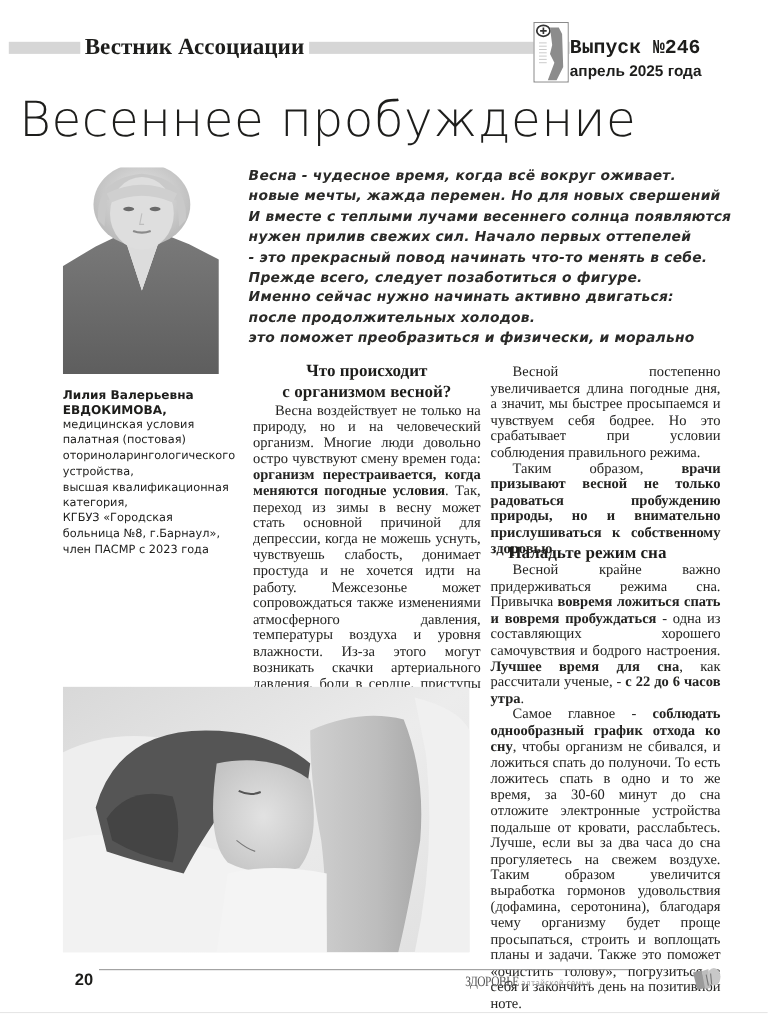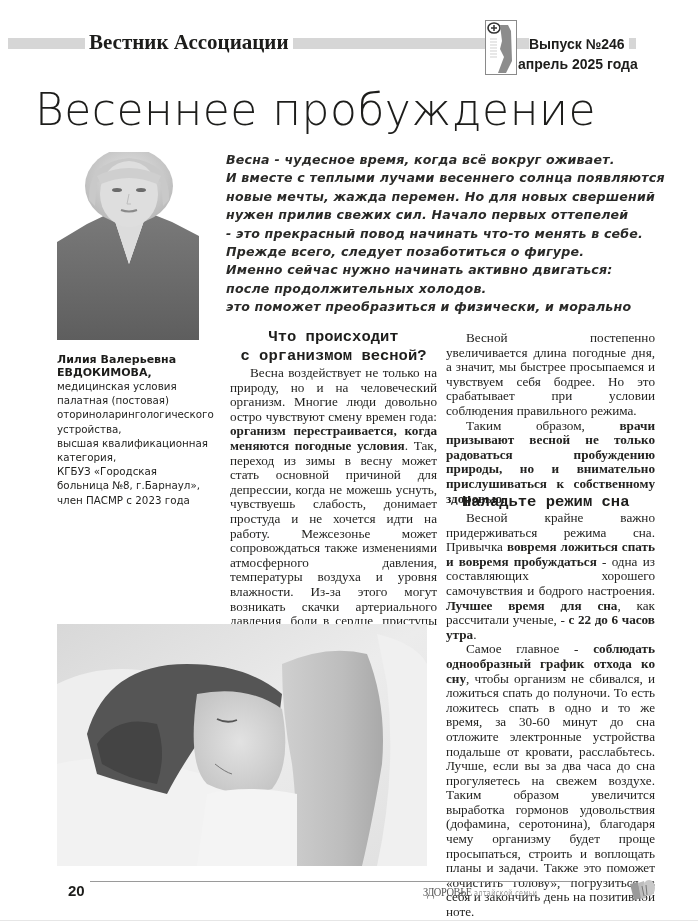--- a/index.html
+++ b/index.html
@@ -1,47 +1,47 @@
 <!DOCTYPE html>
 <html><head>
 <meta charset="utf-8">
 <style>
   html, body { margin: 0; padding: 0; background: #ffffff; }
   body { width: 698px; height: 924px; position: relative; overflow: hidden; color: #1d1d1b; }
   .abs { position: absolute; }
 
   
   .hdr-bar { left: 8px; top: 38px; width: 628px; height: 11px; background: #d6d6d6; }
-  .hdr-left { left: 73px; top: 30px; font-family: "Liberation Serif", serif; font-weight: bold; font-size: 21px; color: #1d1d1b; background: #ffffff; padding: 0 4px; line-height: 24px; margin-left: 12px; }
+  .hdr-left { left: 73px; top: 30px; font-family: "Liberation Serif", serif; font-weight: bold; font-size: 21px; color: #1d1d1b; background: #ffffff; padding: 0 4px; line-height: 24px; }
   .hdr-logo { left: 485px; top: 20px; width: 30px; height: 53px; border: 1px solid #8a8a8a; background: #fff; }
-  .hdr-issue { left: 518px; top: 34px; font-family: Liberation Sans, sans-serif; font-weight: bold; font-size: 14px; line-height: 20px; background: #fff; padding-right: 4px; margin-left: 11px; }
+  .hdr-issue { left: 518px; top: 34px; font-family: Liberation Mono, monospace; font-weight: bold; font-size: 18px; line-height: 20px; background: #fff; padding-right: 4px; }
   .hdr-date { left: 518px; top: 57px; font-family: "Liberation Sans", sans-serif; font-weight: bold; font-size: 14px; line-height: 15px; }
 
   
-  .title { left: 0; top: 82px; width: 596px; text-align: right; font-family: "DejaVu Sans", sans-serif; font-weight: 300; font-size: 44px; letter-spacing: 0.5px; line-height: 56px; color: #1d1d1b; }
+  .title { left: 0; top: 82px; width: 596px; text-align: center; font-family: "DejaVu Sans", sans-serif; font-weight: 300; font-size: 44px; letter-spacing: 0.5px; line-height: 56px; color: #1d1d1b; }
 
   
   .portrait { left: 57px; top: 152px; width: 142px; height: 188px; overflow: hidden; }
 
   
   .lead { left: 226px; top: 151px; width: 430px; font-family: "DejaVu Sans", sans-serif; font-style: italic; font-weight: bold; font-size: 12.6px; line-height: 18.4px; color: #2a2a28; letter-spacing: 0.2px; }
   .lead div { white-space: nowrap; }
 
   
   .author { left: 57px; top: 353px; width: 170px; font-family: "DejaVu Sans", sans-serif; font-size: 10.3px; line-height: 14.2px; color: #1d1d1b; }
   .author .nm { font-weight: bold; font-size: 11px; line-height: 13px; }
 
   
   .col { font-family: "Liberation Serif", serif; font-size: 13.2px; line-height: 14.6px; text-align: justify; color: #232321; }
   .col p { margin: 0; text-indent: 20px; }
   .col b { font-weight: bold; }
   .col1 { left: 230px; top: 366px; width: 207px; }
   .col2 { left: 446px; top: 331px; width: 209px; }
   .col2b { left: 446px; top: 511px; width: 209px; }
-  .h2 { font-family: Liberation Mono, monospace; font-weight: bold; font-size: 15.5px; line-height: 19px; color: #1d1d1b; }
+  .h2 { font-family: Liberation Serif, serif; font-weight: bold; font-size: 15.5px; line-height: 19px; color: #1d1d1b; }
   .h2a { left: 230px; top: 328px; width: 207px; text-align: center; }
   .h2b { left: 462px; top: 493px; }
 
   
   .sleep { left: 57px; top: 624px; width: 370px; height: 242px; overflow: hidden; }
 
   
   .pagenum { left: 68px; top: 882px; font-family: "Liberation Sans", sans-serif; font-weight: bold; font-size: 15px; text-align: right; }
   .footline { left: 90px; top: 881px; width: 482px; height: 1px; background: #9a9a9a; }
   .footbrand { left: 423px; top: 884px; font-family: "Liberation Serif", serif; font-size: 13px; letter-spacing: -0.5px; color: #555; transform: scaleX(0.8); transform-origin: left; white-space: nowrap; }
@@ -97,22 +97,22 @@
     <path d="M40 24 Q72 8 104 24 L100 32 Q72 20 44 32 Z" fill="#cfcfcf"></path>
     <ellipse cx="60" cy="38" rx="5" ry="2" fill="#6b6b6b"></ellipse>
     <ellipse cx="84" cy="38" rx="5" ry="2" fill="#6b6b6b"></ellipse>
     <path d="M64 58 Q72 61 80 58" stroke="#8a8a8a" stroke-width="2" fill="none"></path>
     <path d="M72 42 L70 52 L74 52" stroke="#bdbdbd" stroke-width="1" fill="none"></path>
   </svg>
 </div>
 
 <div class="abs lead">
   <div>Весна - чудесное время, когда всё вокруг оживает.</div>
+  <div>новые мечты, жажда перемен. Но для новых свершений</div>
   <div>И вместе с теплыми лучами весеннего солнца появляются</div>
-  <div>новые мечты, жажда перемен. Но для новых свершений</div>
   <div>нужен прилив свежих сил. Начало первых оттепелей</div>
   <div>- это прекрасный повод начинать что-то менять в себе.</div>
   <div>Прежде всего, следует позаботиться о фигуре.</div>
   <div>Именно сейчас нужно начинать активно двигаться:</div>
   <div>после продолжительных холодов.</div>
   <div>это поможет преобразиться и физически, и морально</div>
 </div>
 
 <div class="abs author">
   <div class="nm">Лилия Валерьевна</div>

